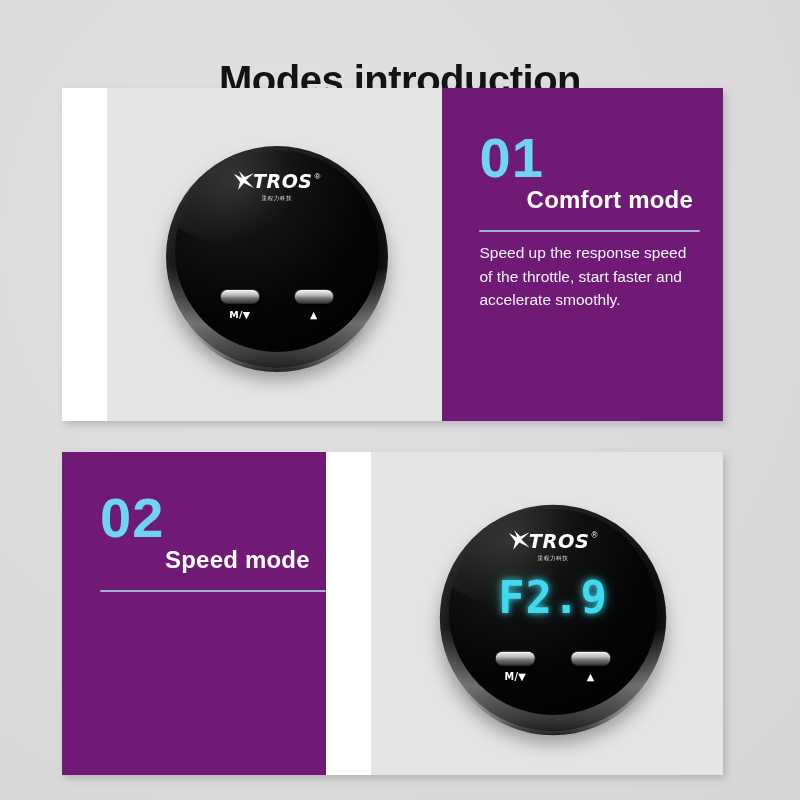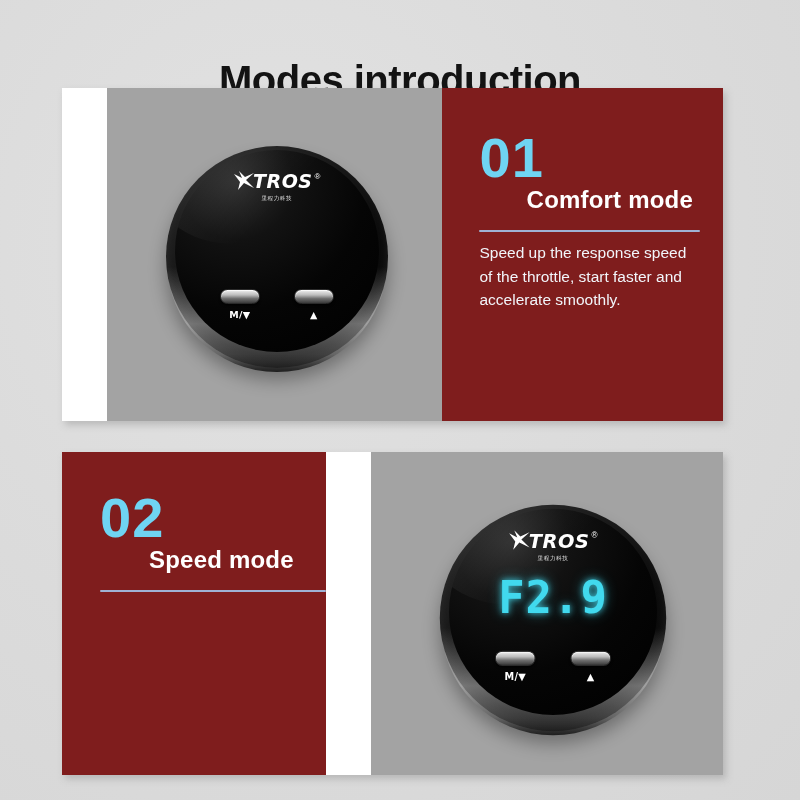--- a/index.html
+++ b/index.html
@@ -37,45 +37,45 @@
     position: absolute;
     background: #ffffff;
     display: flex;
     overflow: hidden;
     box-shadow: 3px 4px 7px rgba(120,120,120,0.35);
   }
   #card-1 { left: 62px; top: 88px;  width: 661px; height: 333px; }
   #card-2 { left: 62px; top: 452px; width: 661px; height: 323px; }
 
   .panel-white {
-    background: #a3a3a3;
+    background: #e5e5e5;
     position: relative;
     display: flex;
     align-items: center;
     justify-content: center;
     margin-left: 45px;
   }
   .panel-blue {
-    background: #7f1d1d;
+    background: #701a75;
     position: relative;
   }
 
   #card-1 .panel-white { width: 360px; height: 100%; }
   #card-1 .panel-blue  { width: 301px; height: 100%; }
   #card-2 .panel-blue  { width: 283px; height: 100%; }
   #card-2 .panel-white { width: 378px; height: 100%; }
 
   
   .blue-inner {
     position: absolute;
     left: 37px;
     right: 30px;
     top: 42px;
   }
-  #card-2 .blue-inner { left: 38px; right: 32px; top: 38px; }
+  #card-2 .blue-inner { left: 38px; right: 16px; top: 38px; }
 
   .mode-number {
     font-size: 56px;
     font-weight: 700;
     color: #6FD4F2;
     line-height: 1;
     letter-spacing: 1px;
   }
   .mode-name {
     font-size: 24px;

